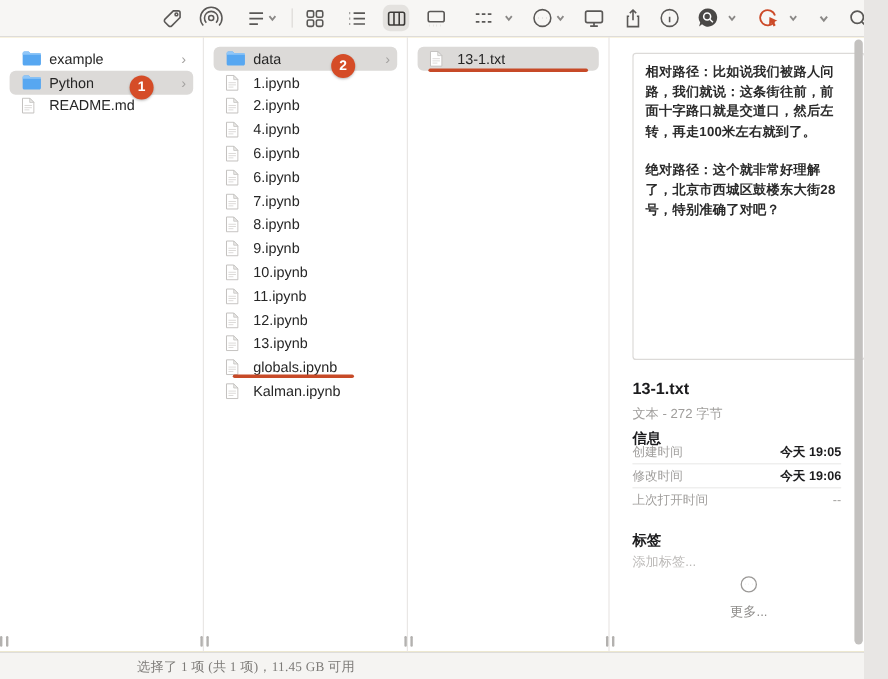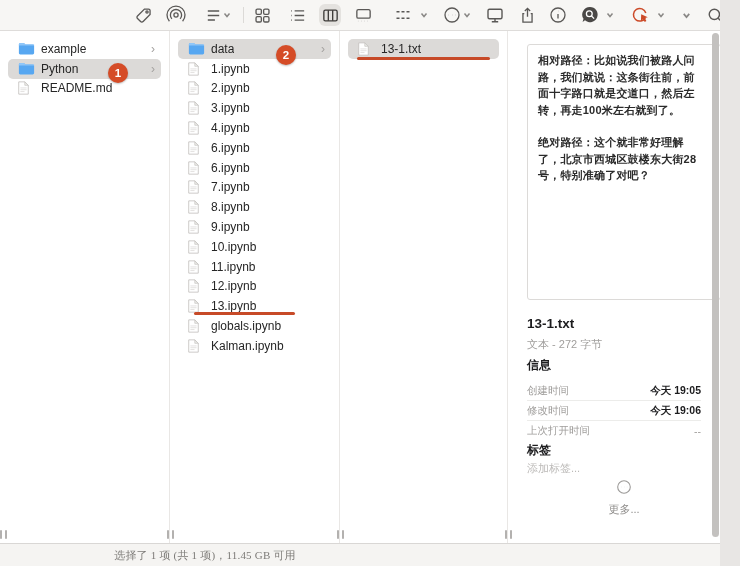--- a/index.html
+++ b/index.html
@@ -28,21 +28,21 @@
   .ficon{width:18px;height:14px;margin-right:5px;flex:none;display:flex;align-items:center;}
   .flabel{white-space:nowrap;overflow:hidden;text-overflow:ellipsis;}
   .chev{margin-left:auto;color:#a4a2a0;font-size:12px;line-height:1;padding-left:4px;}
   
   .qlbox{position:absolute;left:19px;top:13px;width:194px;height:256px;box-sizing:border-box;
     border:1px solid #dcdad8;border-radius:3px;background:#fff;padding:7px 10px;overflow:hidden;}
   .qlbox p{margin:0 8px 16px 0;font-size:11px;line-height:16.5px;font-weight:600;color:#2b2b2b;letter-spacing:.2px;}
   .pv-title{position:absolute;left:19px;top:285px;font-size:13.5px;font-weight:700;color:#1c1c1e;}
   .pv-meta{position:absolute;left:19px;top:306px;font-size:11px;color:#a09e9c;}
   .pv-sec{position:absolute;left:19px;font-size:12px;font-weight:700;color:#1c1c1e;}
-  .pv-info-rows{position:absolute;left:19px;right:19px;top:350px;}
+  .pv-info-rows{position:absolute;left:19px;right:19px;top:336px;}
   .pv-irow{height:19px;display:flex;align-items:center;justify-content:space-between;font-size:10.5px;}
   .pv-irow.bordered{border-bottom:1px solid #ececea;}
   .pv-irow .ilabel{color:#a09e9c;}
   .pv-irow .ivalue{color:#1c1c1e;font-weight:600;}
   .pv-irow .ivalue.dim{color:#a09e9c;font-weight:400;}
   .pv-tags-ph{position:absolute;left:19px;top:430px;font-size:11px;color:#bcbab8;}
   .pv-ellipsis{position:absolute;left:19px;width:194px;top:447px;display:flex;justify-content:center;}
   .pv-more{position:absolute;left:19px;width:194px;top:471px;text-align:center;font-size:11px;color:#8e8c8a;}
   .vscroll{position:absolute;right:1px;top:2px;width:7px;height:504px;background:#c3c1bf;border-radius:4px;}
   
@@ -253,32 +253,20 @@
             <span class="ficon">
               <svg viewBox="0 0 12 15" width="11" height="14">
                 <path d="M.8.8h6.6l3.8 3.8v9.6H.8z" fill="#fff" stroke="#c2c0be" stroke-width=".9"></path>
                 <path d="M7.4.8l3.8 3.8H7.4z" fill="#ecebe9" stroke="#c2c0be" stroke-width=".7"></path>
                 <g stroke="#d8d6d4" stroke-width=".8" fill="none">
                   <path d="M2.6 7.4h6.8M2.6 9.4h6.8M2.6 11.4h4.5"></path>
                 </g>
               </svg>
             </span>
             <span class="flabel">2.ipynb</span>
-          </div>
-          <div class="row">
-            <span class="ficon">
-              <svg viewBox="0 0 12 15" width="11" height="14">
-                <path d="M.8.8h6.6l3.8 3.8v9.6H.8z" fill="#fff" stroke="#c2c0be" stroke-width=".9"></path>
-                <path d="M7.4.8l3.8 3.8H7.4z" fill="#ecebe9" stroke="#c2c0be" stroke-width=".7"></path>
-                <g stroke="#d8d6d4" stroke-width=".8" fill="none">
-                  <path d="M2.6 7.4h6.8M2.6 9.4h6.8M2.6 11.4h4.5"></path>
-                </g>
-              </svg>
-            </span>
-            <span class="flabel">3.ipynb</span>
           </div>
           <div class="row">
             <span class="ficon">
               <svg viewBox="0 0 12 15" width="11" height="14">
                 <path d="M.8.8h6.6l3.8 3.8v9.6H.8z" fill="#fff" stroke="#c2c0be" stroke-width=".9"></path>
                 <path d="M7.4.8l3.8 3.8H7.4z" fill="#ecebe9" stroke="#c2c0be" stroke-width=".7"></path>
                 <g stroke="#d8d6d4" stroke-width=".8" fill="none">
                   <path d="M2.6 7.4h6.8M2.6 9.4h6.8M2.6 11.4h4.5"></path>
                 </g>
               </svg>

